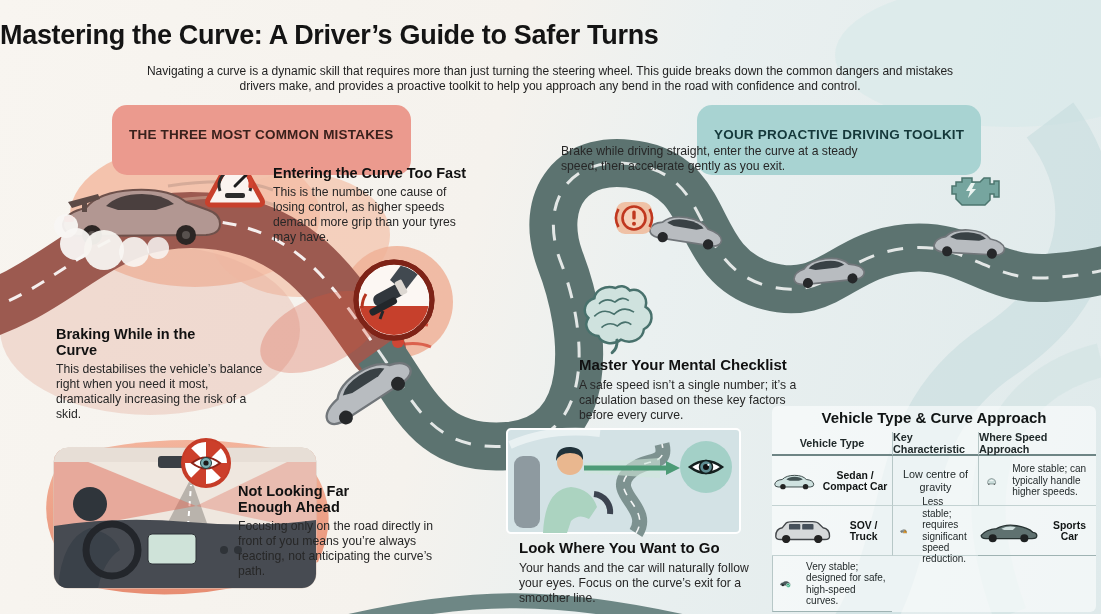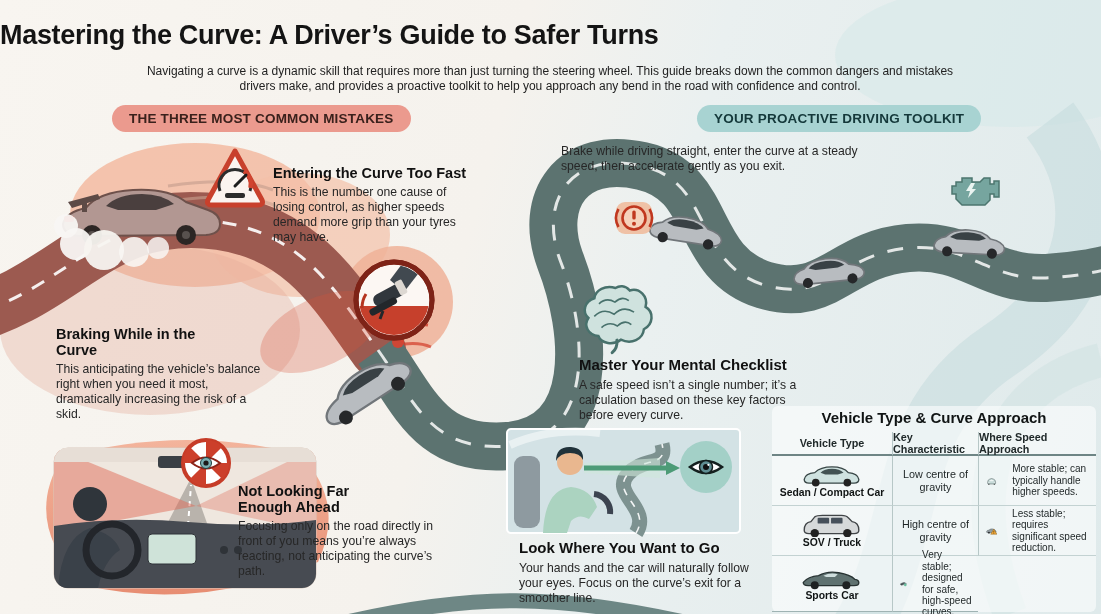--- a/index.html
+++ b/index.html
@@ -8,36 +8,36 @@
     font-family:"Liberation Sans", sans-serif;color:#1c1c1c;
     background:linear-gradient(105deg,#f8f5f0 0%,#f5f2ed 42%,#eaf0f0 58%,#dfeaeb 100%);
   }
   .abs{position:absolute;}
   .art{position:absolute;left:0;top:0;z-index:0;}
   .txt{position:absolute;z-index:2;}
   .page-title{left:0;right:0;top:20px;text-align:left;font-size:27px;font-weight:bold;
     letter-spacing:-0.3px;color:#141414;}
   .page-subtitle{left:135px;top:64px;width:830px;text-align:center;font-size:12px;
     line-height:1.26;color:#222;font-weight:500;}
-  .badge{height:27px;line-height:27px;padding:0 17px;border-radius:15px;font-weight:bold;
+  .badge{height:38px;line-height:27px;padding:16px 17px;border-radius:15px;font-weight:bold;
     font-size:13.5px;letter-spacing:.2px;white-space:nowrap;}
   .badge-red{left:112px;top:105px;background:#eb9a8e;color:#3a211c;}
   .badge-teal{left:697px;top:105px;background:#a8d3d2;color:#14383a;}
   .block .bt{font-weight:bold;font-size:14.5px;line-height:1.12;color:#111;margin:0 0 4px 0;}
   .block .bb{font-size:12.2px;line-height:1.22;color:#272727;}
   .tablePanel{left:772px;top:406px;width:324px;z-index:2;background:rgba(252,254,254,.62);
     border-radius:6px;}
   .tableTitle{text-align:center;font-size:15px;font-weight:bold;color:#101414;padding:3px 0 6px 0;}
   .tgrid{display:grid;grid-template-columns:120px 86px 118px;grid-template-rows:24px 50px 50px 56px;}
   .tgrid > div{display:flex;align-items:center;justify-content:center;
     border-left:1px solid #b7c7c7;box-sizing:border-box;}
   .tgrid > div.c1{border-left:none;}
   .th{font-size:10.8px;font-weight:bold;color:#20292a;border-bottom:2px solid #6e8585 !important;}
   .trow{border-bottom:1px solid #c3d2d2;}
-  .vcell{flex-direction:column;gap:1px;padding-top:2px;}
+  .vcell{flex-direction:row;gap:1px;padding-top:2px;}
   .vlabel{font-size:10.4px;font-weight:bold;color:#101414;text-align:center;line-height:1.05;}
   .kcell{font-size:10.8px;color:#1d2425;text-align:center;line-height:1.15;padding:0 4px;}
   .acell{justify-content:flex-start !important;gap:15px;padding:0 4px 0 7px;}
   .atext{font-size:10px;color:#1d2425;line-height:1.14;}
 </style>
 </head>
 <body>
 
 <div class="canvas">
 
@@ -228,21 +228,21 @@
   <div class="txt badge badge-red">THE THREE MOST COMMON MISTAKES</div>
   <div class="txt badge badge-teal">YOUR PROACTIVE DRIVING TOOLKIT</div>
 
   <div class="txt block" style="left:273px;top:165px;width:205px">
     <div class="bt">Entering the Curve Too Fast</div>
     <div class="bb">This is the number one cause of losing control, as higher speeds demand more grip than your tyres may have.</div>
   </div>
 
   <div class="txt block" style="left:56px;top:326px;width:218px">
     <div class="bt" style="width:145px">Braking While in the Curve</div>
-    <div class="bb">This anticipating the vehicle’s balance right when you need it most, dramatically increasing the risk of a skid.</div>
+    <div class="bb">This destabilises the vehicle’s balance right when you need it most, dramatically increasing the risk of a skid.</div>
   </div>
 
   <div class="txt block" style="left:238px;top:483px;width:208px">
     <div class="bt" style="width:150px">Not Looking Far Enough Ahead</div>
     <div class="bb">Focusing only on the road directly in front of you means you’re always reacting, not anticipating the curve’s path.</div>
   </div>
 
   <div class="txt block" style="left:561px;top:144px;width:320px">
     <div class="bb" style="width:300px">Brake while driving straight, enter the curve at a steady speed, then accelerate gently as you exit.</div>
   </div>
@@ -289,21 +289,20 @@
       <div class="trow vcell c1">
         <svg width="64" height="23" viewBox="0 0 66 24">
           <path d="M4 17 Q4 9 11 8 L15 3 Q17 1.5 23 1.5 L43 1.5 Q48 1.5 50 4 L54 8 Q61 9 61 17 Q61 20.5 56 20.5 L9 20.5 Q4 20.5 4 17 Z" fill="#d6d9da" stroke="#404447" stroke-width="1.4"></path>
           <rect x="18" y="4" width="12" height="6" rx="1" fill="#46505a"></rect>
           <rect x="32" y="4" width="12" height="6" rx="1" fill="#46505a"></rect>
           <circle cx="15" cy="20" r="4.4" fill="#222"></circle>
             <circle cx="49" cy="20" r="4.4" fill="#222"></circle>
         </svg>
         <div class="vlabel">SOV / Truck</div>
       </div>
-      <div class="trow kcell">High centre of gravity</div>
       <div class="trow acell">
         <svg width="30" height="22" viewBox="0 0 34 24">
           <path d="M1.5 14 Q2.5 9.5 9 9 Q13 5 20 5.5 Q26.5 6 29 10.5 Q31 11 31 14.5 Q31 17 28 17 L4.5 17 Q1.5 17 1.5 14 Z" fill="#929da1" stroke="#4b5458" stroke-width="1.2"></path>
           <circle cx="9" cy="17" r="3" fill="#2a2d2f"></circle>
             <circle cx="24" cy="17" r="3" fill="#2a2d2f"></circle>
           <polygon points="24,6 33.5,22 14.5,22" fill="#f2a93b" stroke="#7d5510" stroke-width="1.3" stroke-linejoin="round"></polygon>
           <rect x="23.1" y="11" width="1.9" height="6" rx="0.9" fill="#503406"></rect>
           <circle cx="24" cy="19.3" r="1.2" fill="#503406"></circle>
         </svg>
         <div class="atext">Less stable; requires significant speed reduction.</div>

